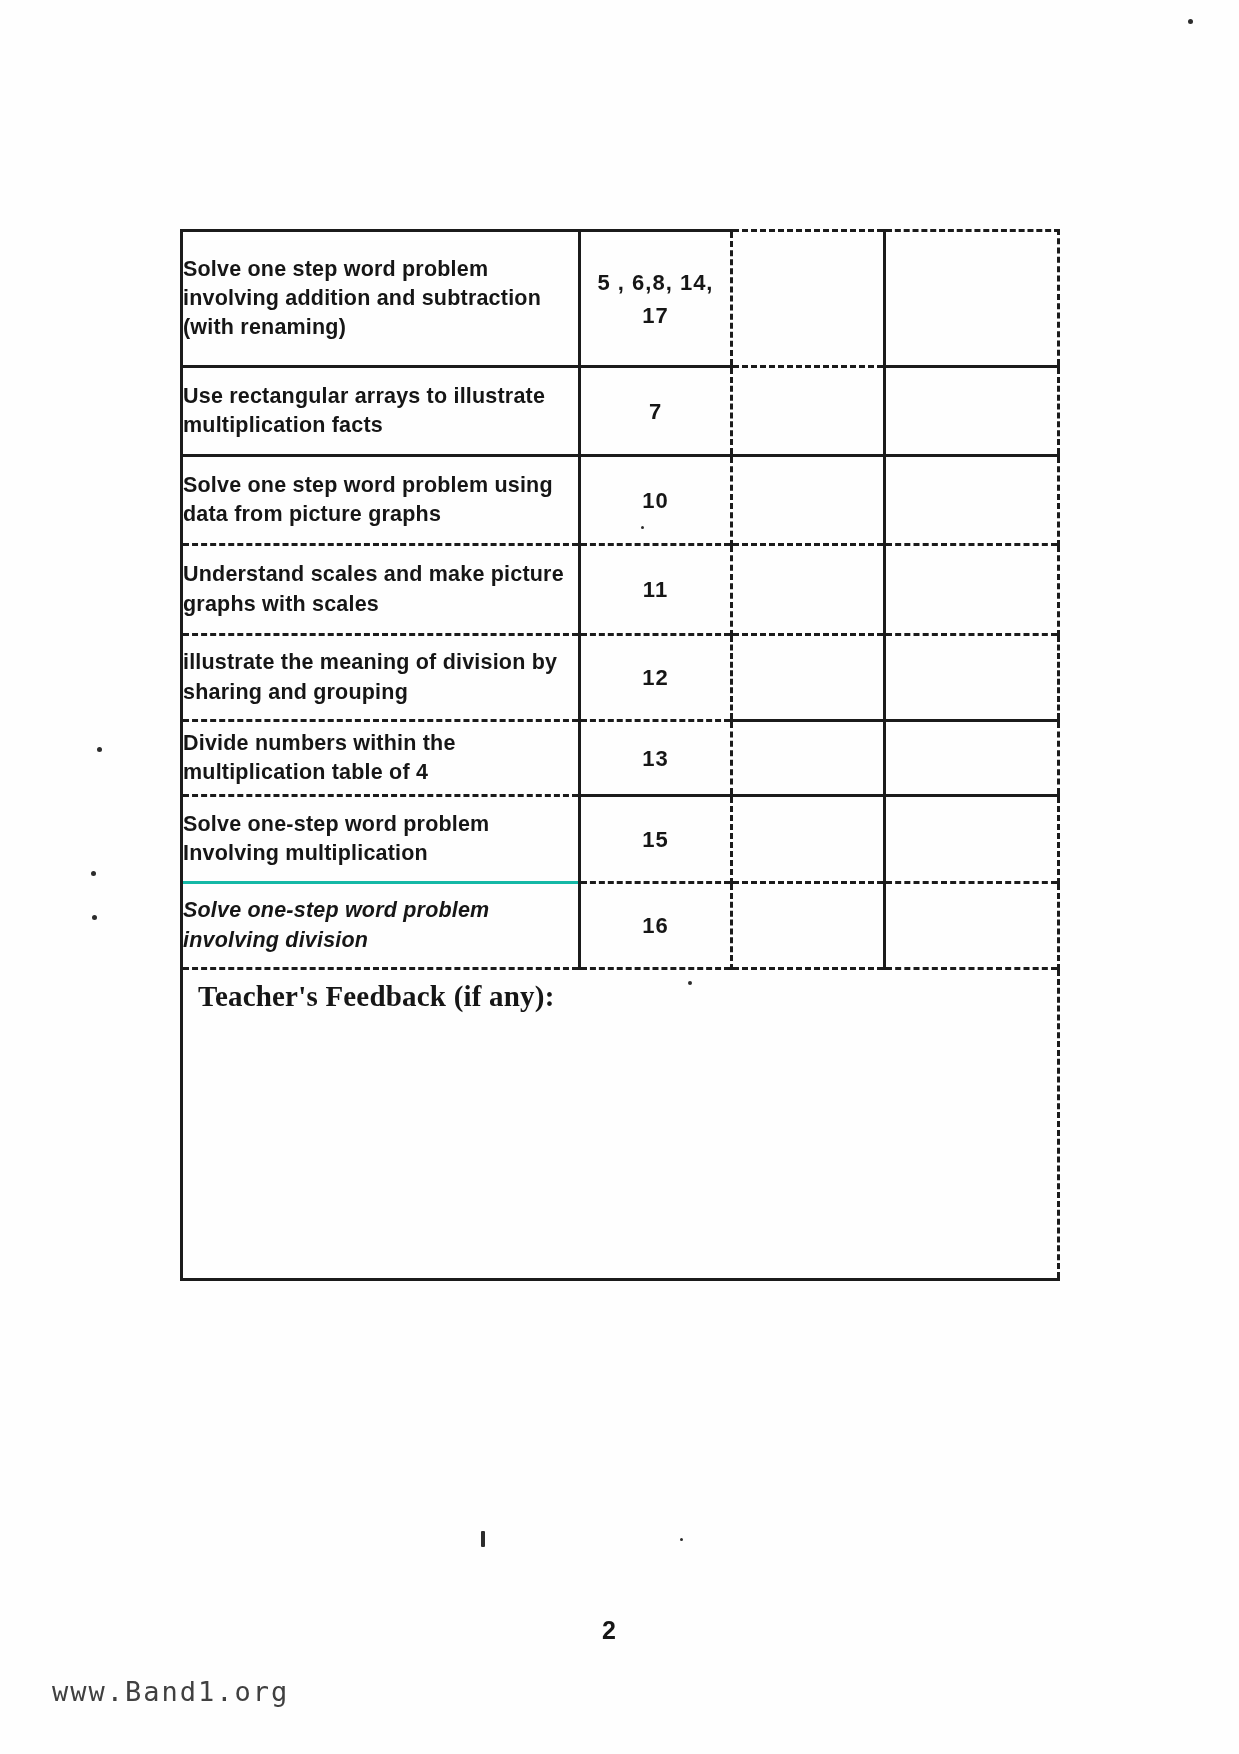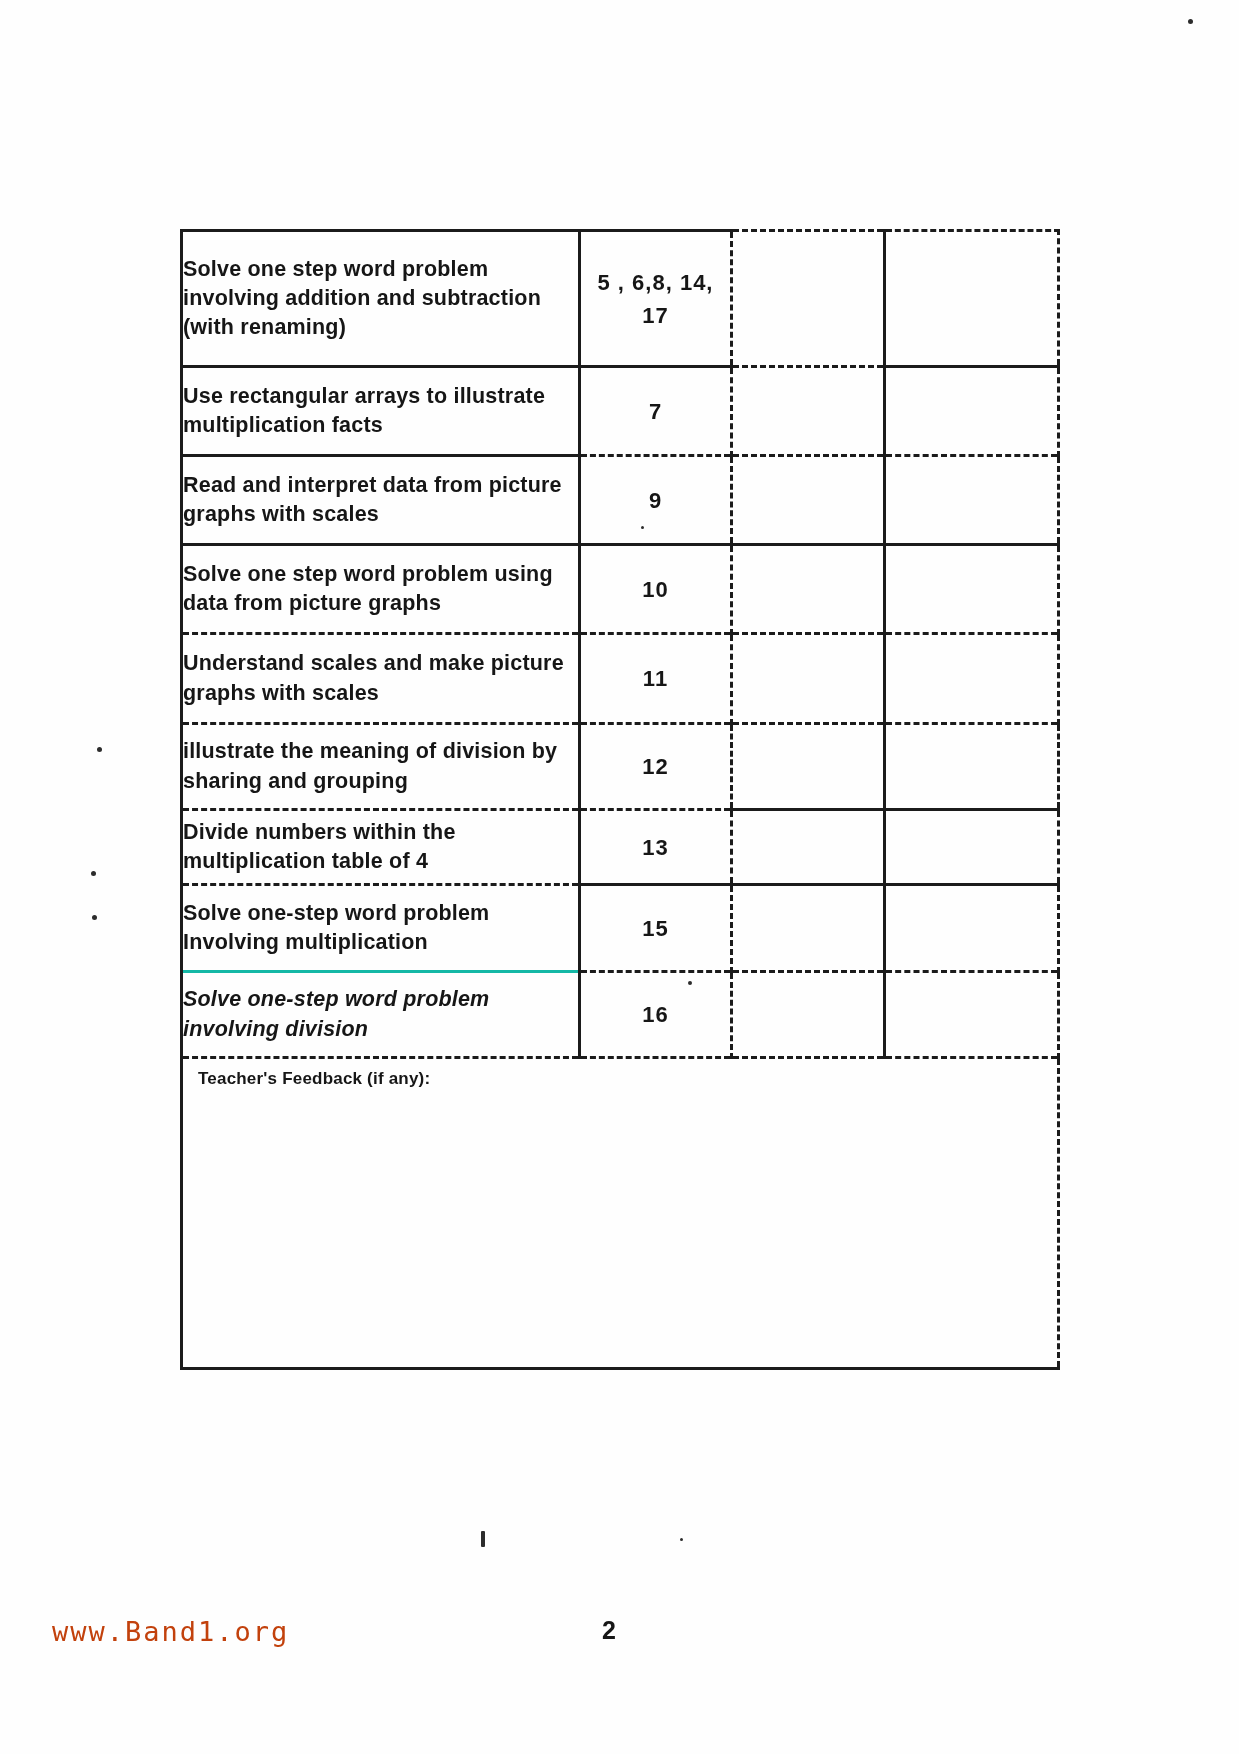--- a/index.html
+++ b/index.html
@@ -55,32 +55,32 @@
   tr.r8 td.desc{border-top:3px dashed #1b1b1b;margin-left:16px;}
   tr.r9 td{border-top:3px dashed #1b1b1b;}
   tr.r9 td.desc{border-top:3px solid #14b8a6;font-style:italic;}
   tr.feedback td{
     border-top:3px dashed #1b1b1b;
     border-left:3px solid #1b1b1b;
     border-right:3px dashed #1b1b1b;
     border-bottom:3px solid #1b1b1b;
     vertical-align:top;
     padding:10px 10px 0 15px;
-    font-size:17px;font-weight:600;letter-spacing:.2px;
+    font-size:29px;font-weight:600;letter-spacing:.2px;font-family:Liberation Serif, serif;
   }
 
   
   .page-number{
     position:absolute;left:602px;top:1616px;
     font-size:25px;font-weight:700;letter-spacing:1px;
   }
   .watermark{
-    position:absolute;left:52px;top:1616px;
+    position:absolute;left:52px;top:1676px;
     font-family:"DejaVu Sans Mono",monospace;
-    font-size:27px;color:#c2410c;letter-spacing:2px;
+    font-size:27px;color:#404040;letter-spacing:2px;
   }
 
   
   .artifact{position:absolute;background:#2c2c2c;border-radius:50%;}
   .artifact.tick{border-radius:1px;}
 </style>
 </head>
 <body>
 
 <div class="page">
@@ -95,26 +95,20 @@
     <tbody>
       <tr class="r1">
         <td class="desc">Solve one step word problem involving addition and subtraction (with renaming)</td>
         <td class="num">5 , 6,8, 14, 17</td>
         <td class="c3"></td>
         <td class="c4"></td>
       </tr>
       <tr class="r2">
         <td class="desc">Use rectangular arrays to illustrate multiplication facts</td>
         <td class="num">7</td>
-        <td class="c3"></td>
-        <td class="c4"></td>
-      </tr>
-      <tr class="r3">
-        <td class="desc">Read and interpret data from picture graphs with scales</td>
-        <td class="num">9</td>
         <td class="c3"></td>
         <td class="c4"></td>
       </tr>
       <tr class="r4">
         <td class="desc">Solve one step word problem using data from picture graphs</td>
         <td class="num">10</td>
         <td class="c3"></td>
         <td class="c4"></td>
       </tr>
       <tr class="r5">

